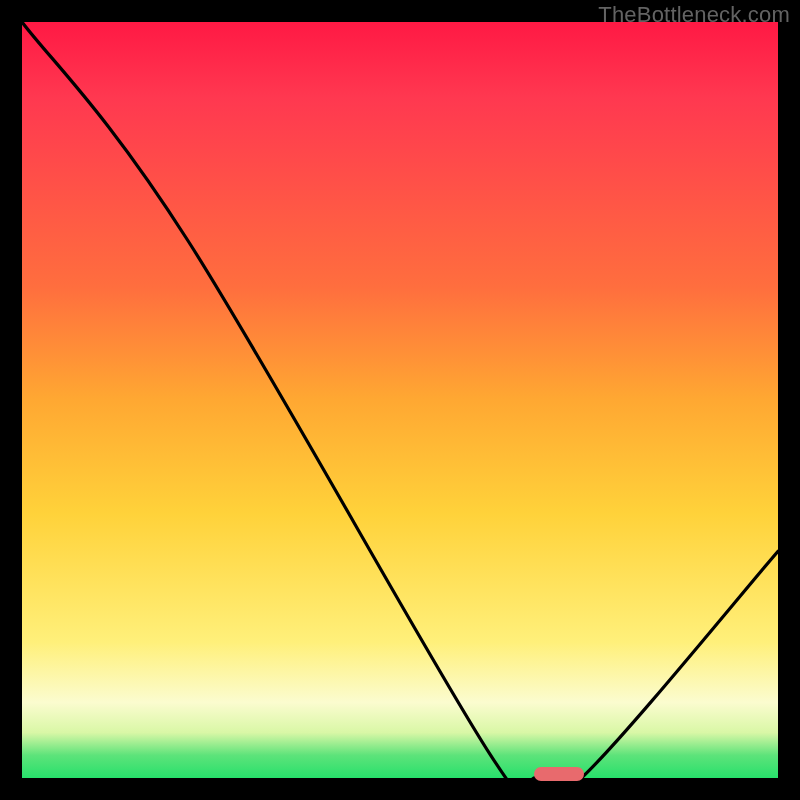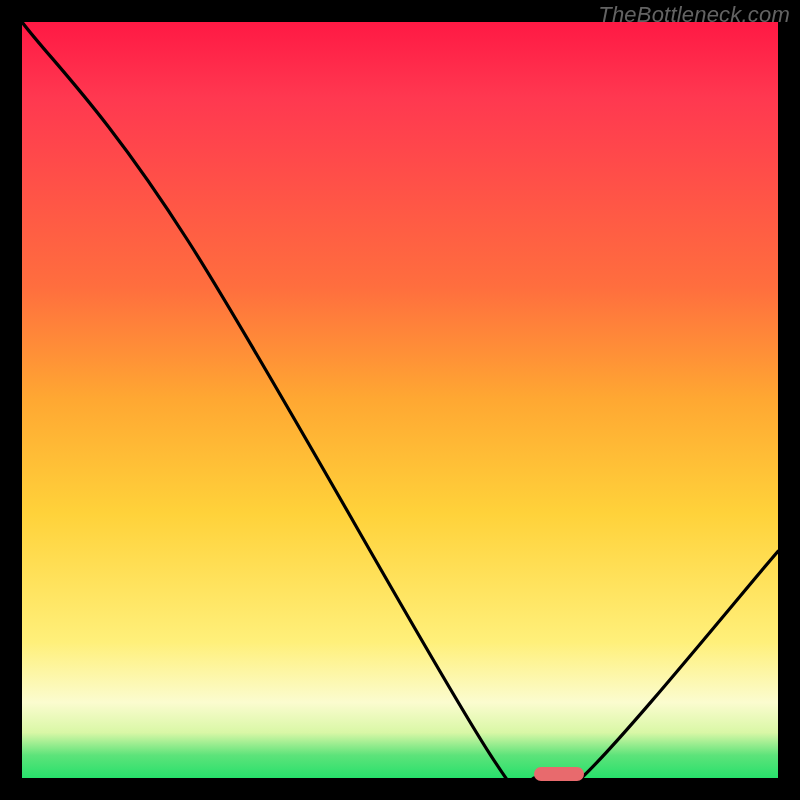--- a/index.html
+++ b/index.html
@@ -11,21 +11,20 @@
     overflow: hidden;
     font-family: Arial, Helvetica, sans-serif;
   }
   .frame {
     position: absolute;
     left: 0;
     top: 0;
     width: 800px;
     height: 800px;
     background: #000;
-    font-style: italic;
   }
   .plot {
     position: absolute;
     left: 22px;
     top: 22px;
     width: 756px;
     height: 756px;
     
     background: linear-gradient(
       to bottom,

